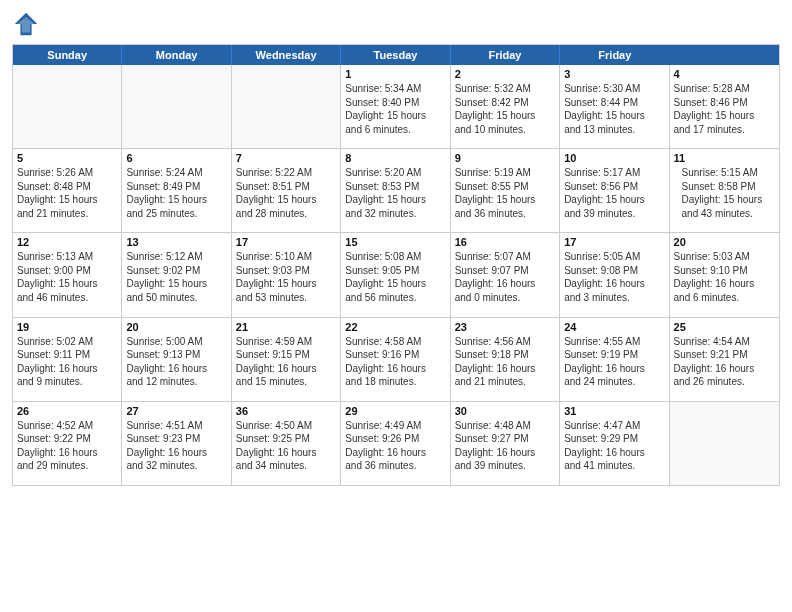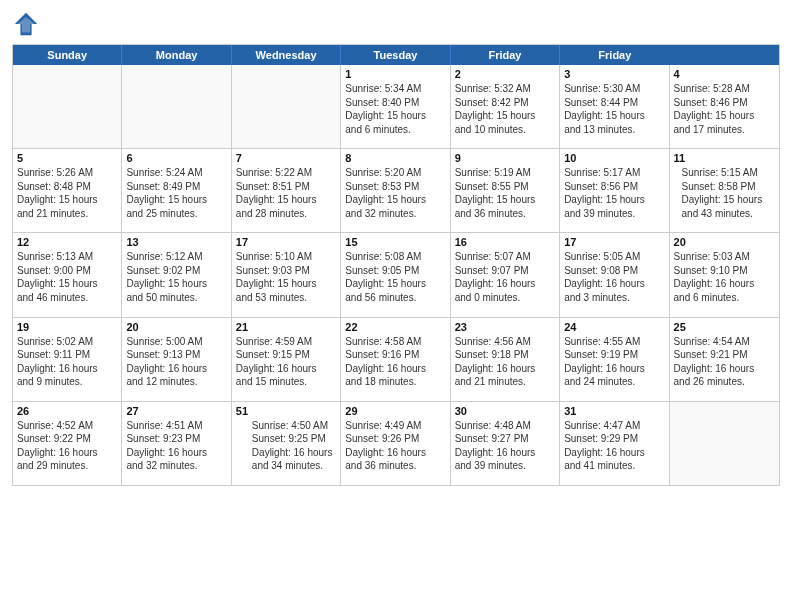--- a/index.html
+++ b/index.html
@@ -342,22 +342,22 @@
 and 29 minutes.</div>
           </div>
           <div class="cal-cell">
             <div class="day-num">27</div>
             <div class="day-info" style="white-space: pre-line;">Sunrise: 4:51 AM
 Sunset: 9:23 PM
 Daylight: 16 hours
 and 32 minutes.</div>
           </div>
           <div class="cal-cell">
-            <div class="day-num">51</div>
-            <div class="day-info" style="white-space: pre-line; margin-left: 16px;">Sunrise: 4:50 AM
+            <div class="day-num">36</div>
+            <div class="day-info" style="white-space: pre-line;">Sunrise: 4:50 AM
 Sunset: 9:25 PM
 Daylight: 16 hours
 and 34 minutes.</div>
           </div>
           <div class="cal-cell">
             <div class="day-num">29</div>
             <div class="day-info" style="white-space: pre-line;">Sunrise: 4:49 AM
 Sunset: 9:26 PM
 Daylight: 16 hours
 and 36 minutes.</div>

